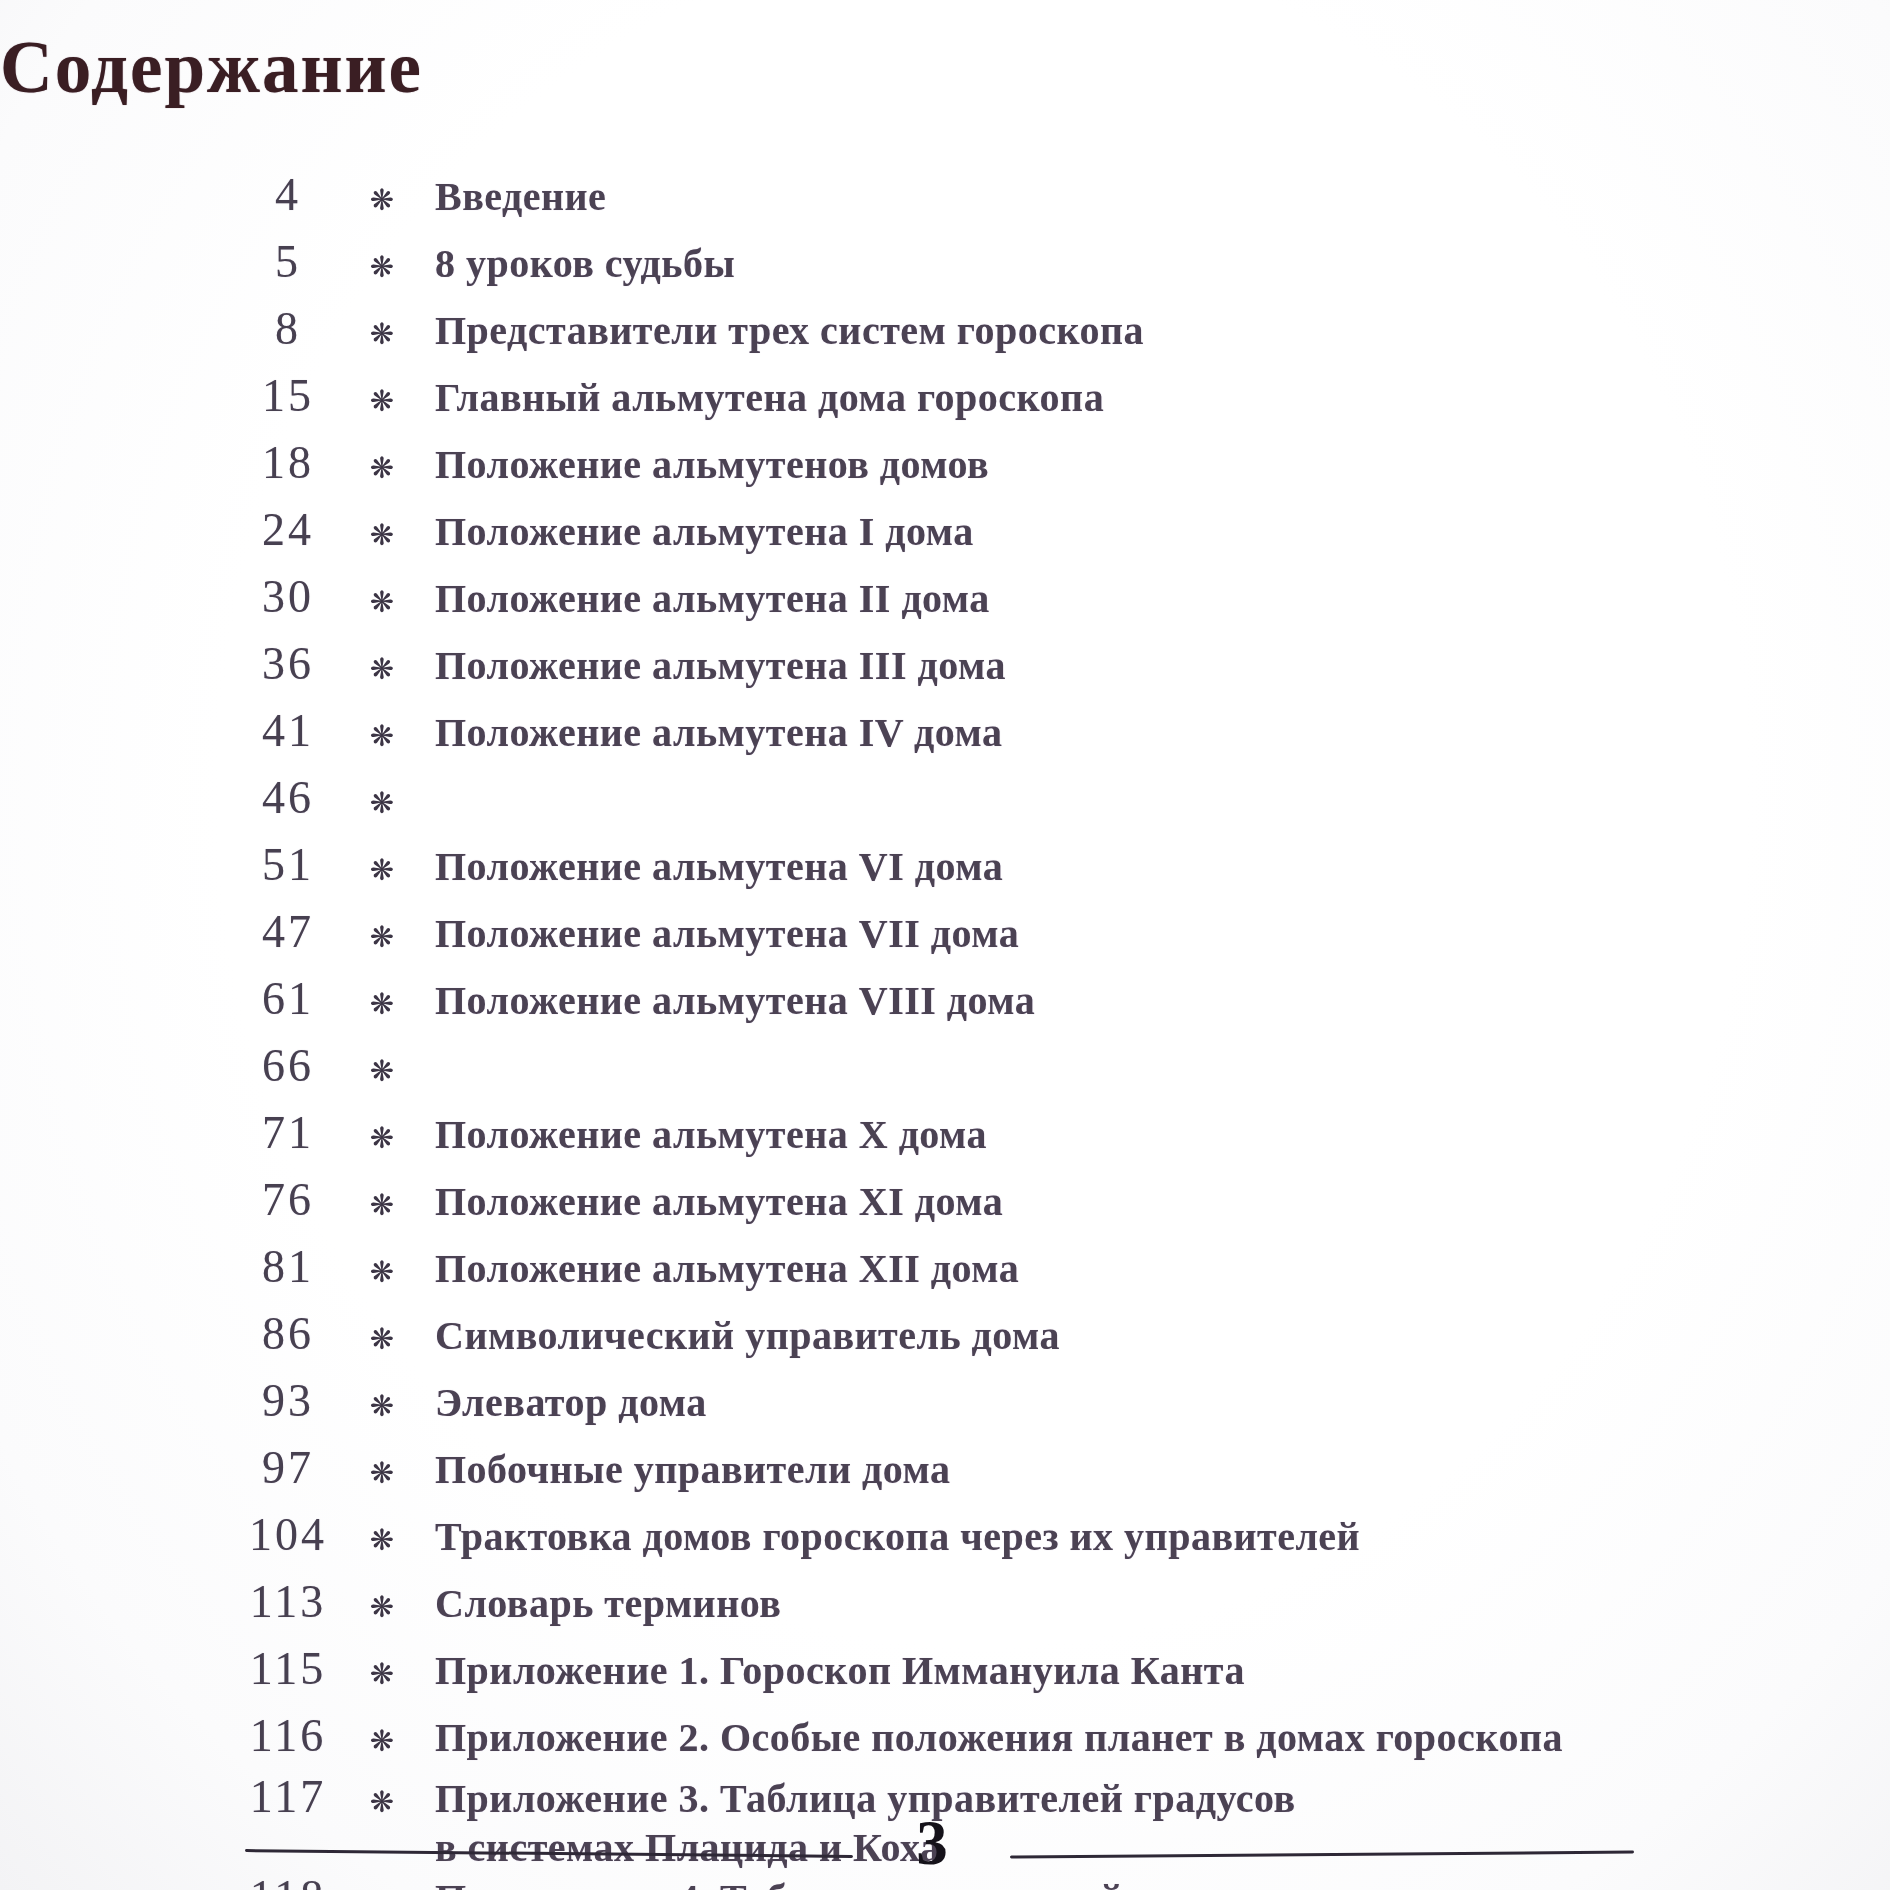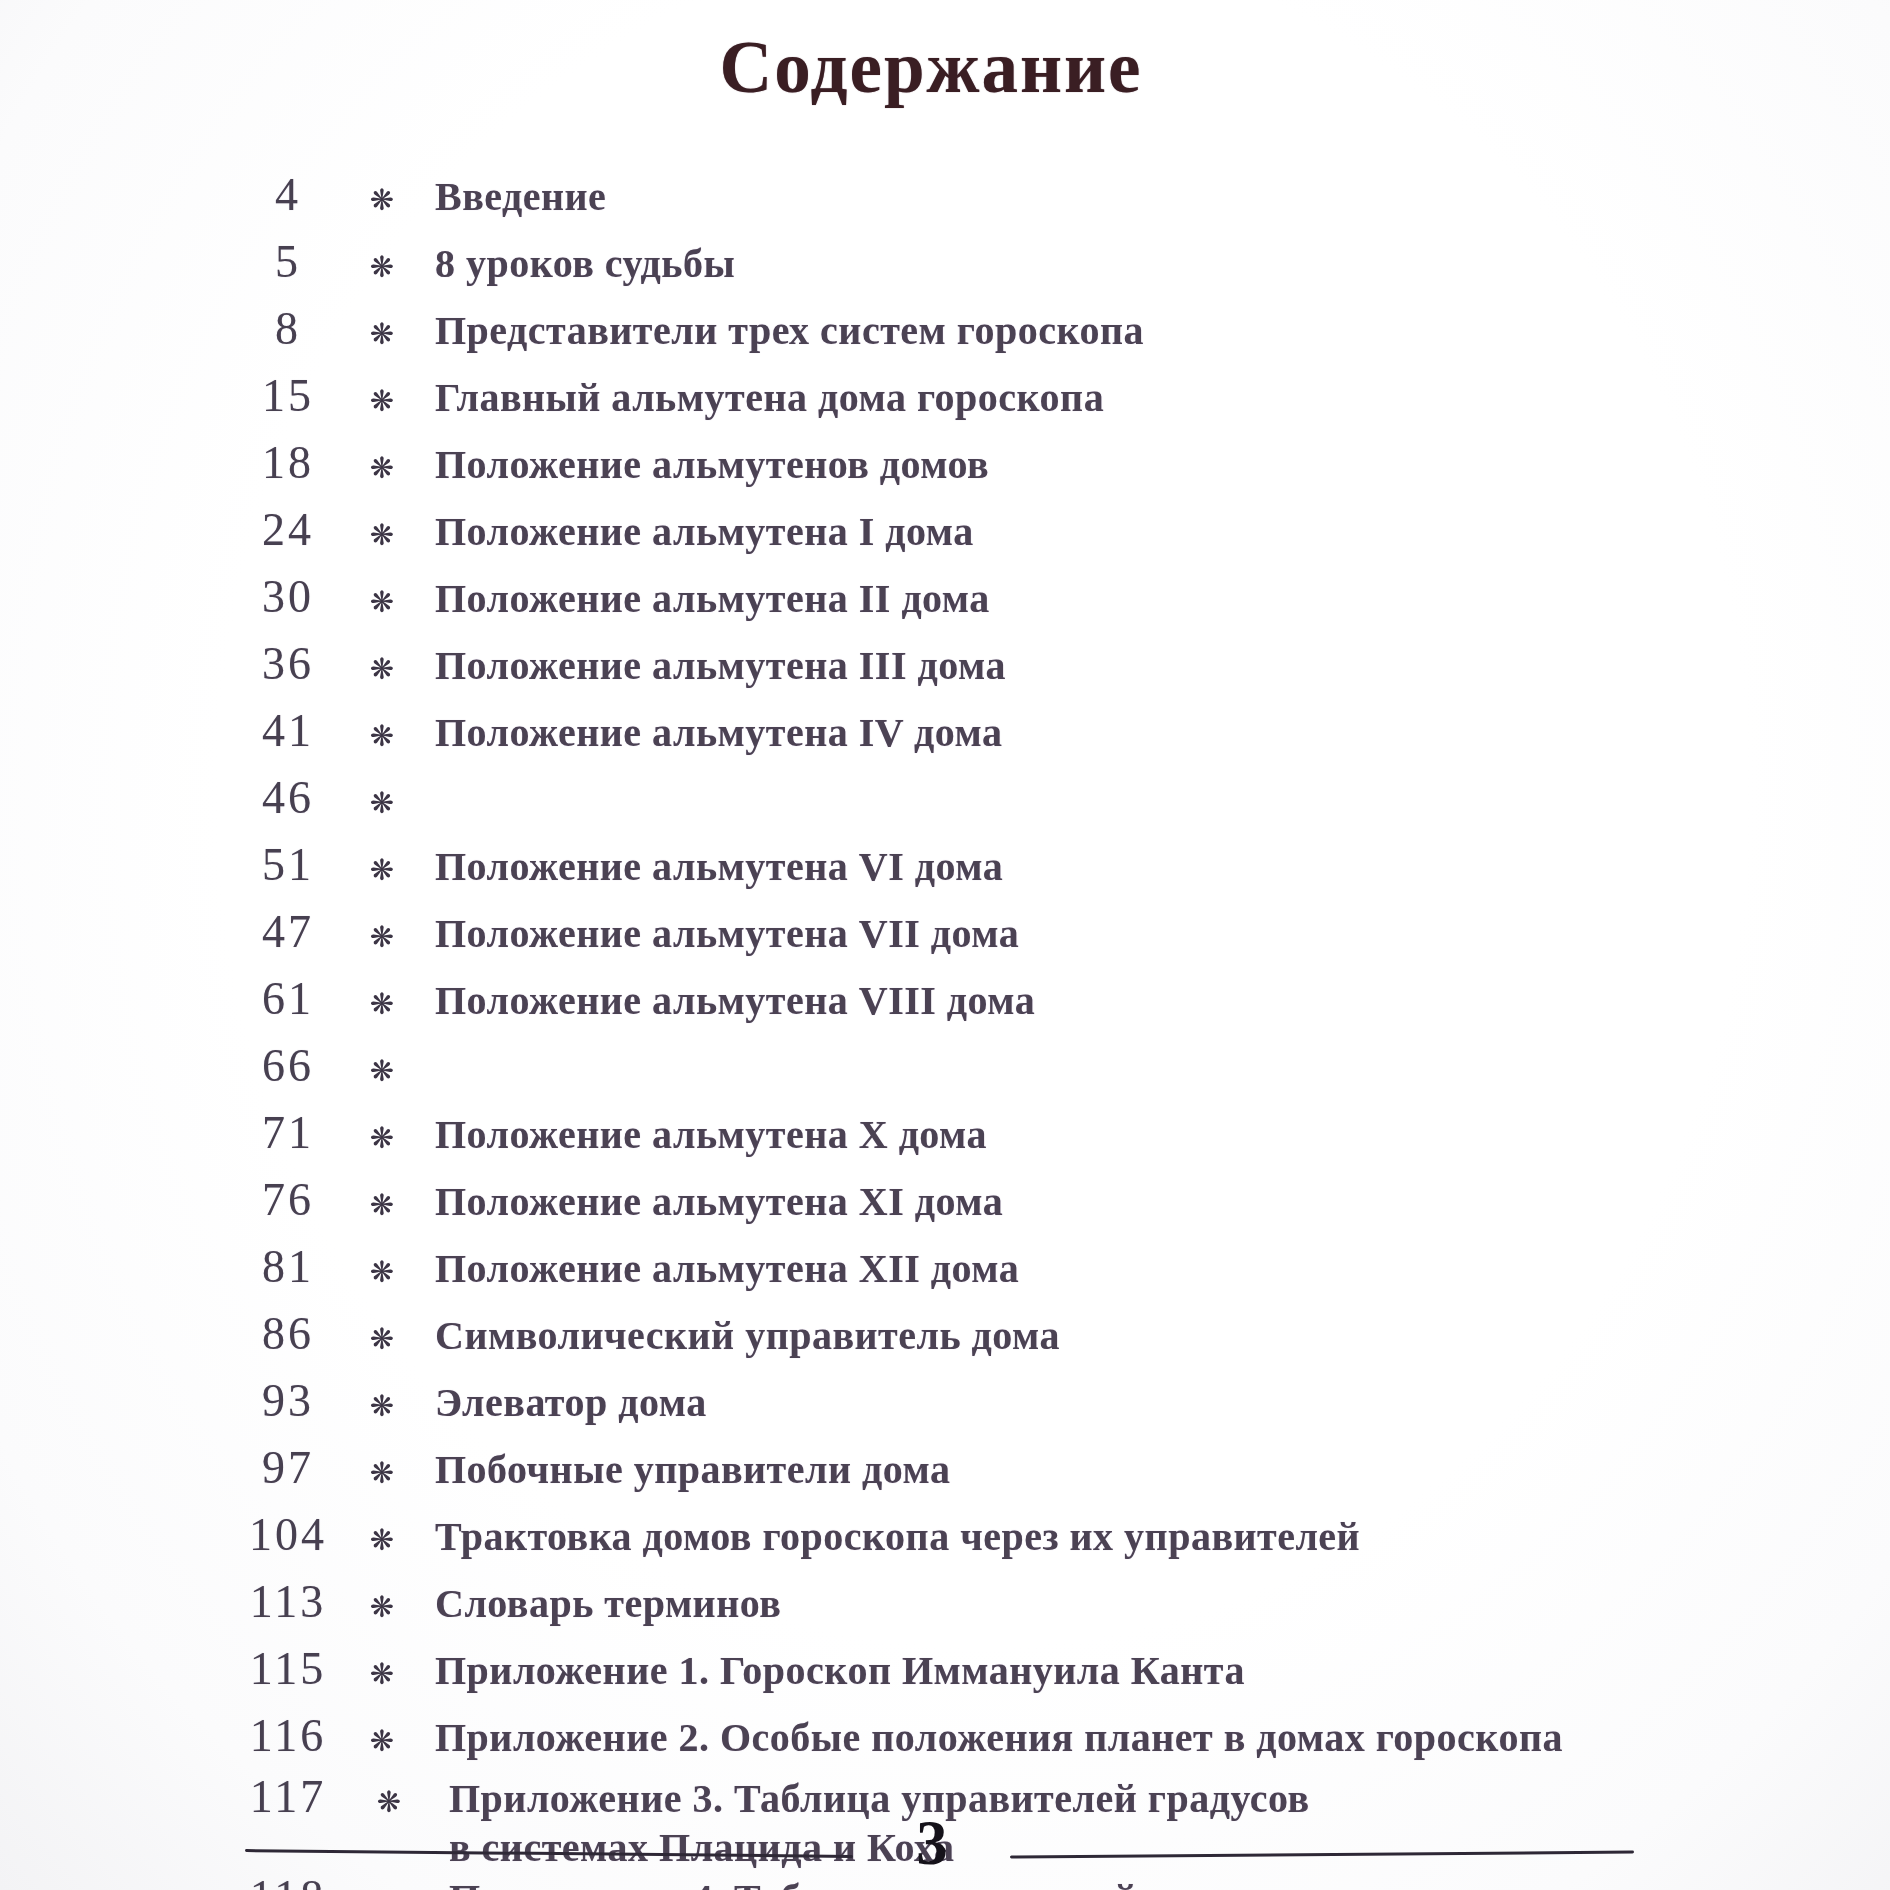--- a/index.html
+++ b/index.html
@@ -13,38 +13,38 @@
     position: relative;
     width: 1890px; height: 1890px;
     background:
       radial-gradient(ellipse at 52% 42%, #ffffff 55%, #fbfbfc 82%, #f3f3f5 100%);
   }
   .contents-title {
     position: absolute;
     top: 26px; left: 0;
     width: 1862px;             
     margin: 0;
-    text-align: center;
+    text-align: left;
     font-size: 73px;
     font-weight: bold;
     letter-spacing: 2px;
     color: #3a1e23;
     text-shadow: 0 0 1px rgba(60,20,40,.55);
   }
   .toc {
     position: absolute;
     left: 220px; top: 164px;
     width: 1520px;
   }
   .toc-row {
     display: flex;
     align-items: baseline;
     line-height: 61px;
   }
-  .toc-row.tight { line-height: 49px; gap: 7px; }
+  .toc-row.tight { line-height: 49px; }
   .num {
     width: 136px;
     text-align: center;
     font-size: 46px;
     letter-spacing: 3px;
     color: #474050;
     text-shadow: 0 0 1px rgba(90,70,120,.3);
   }
   .star {
     width: 52px;

